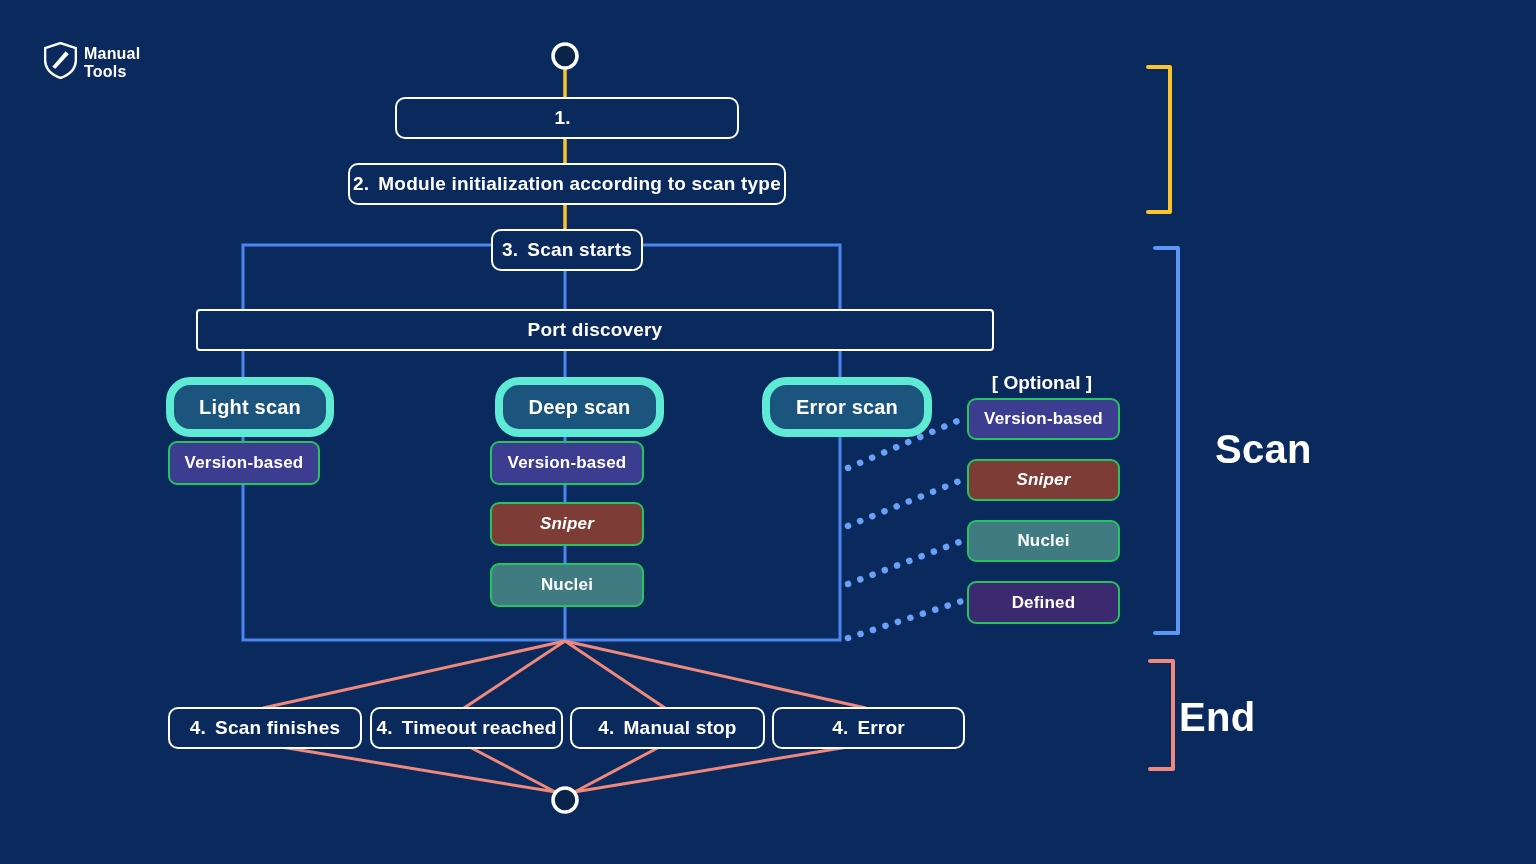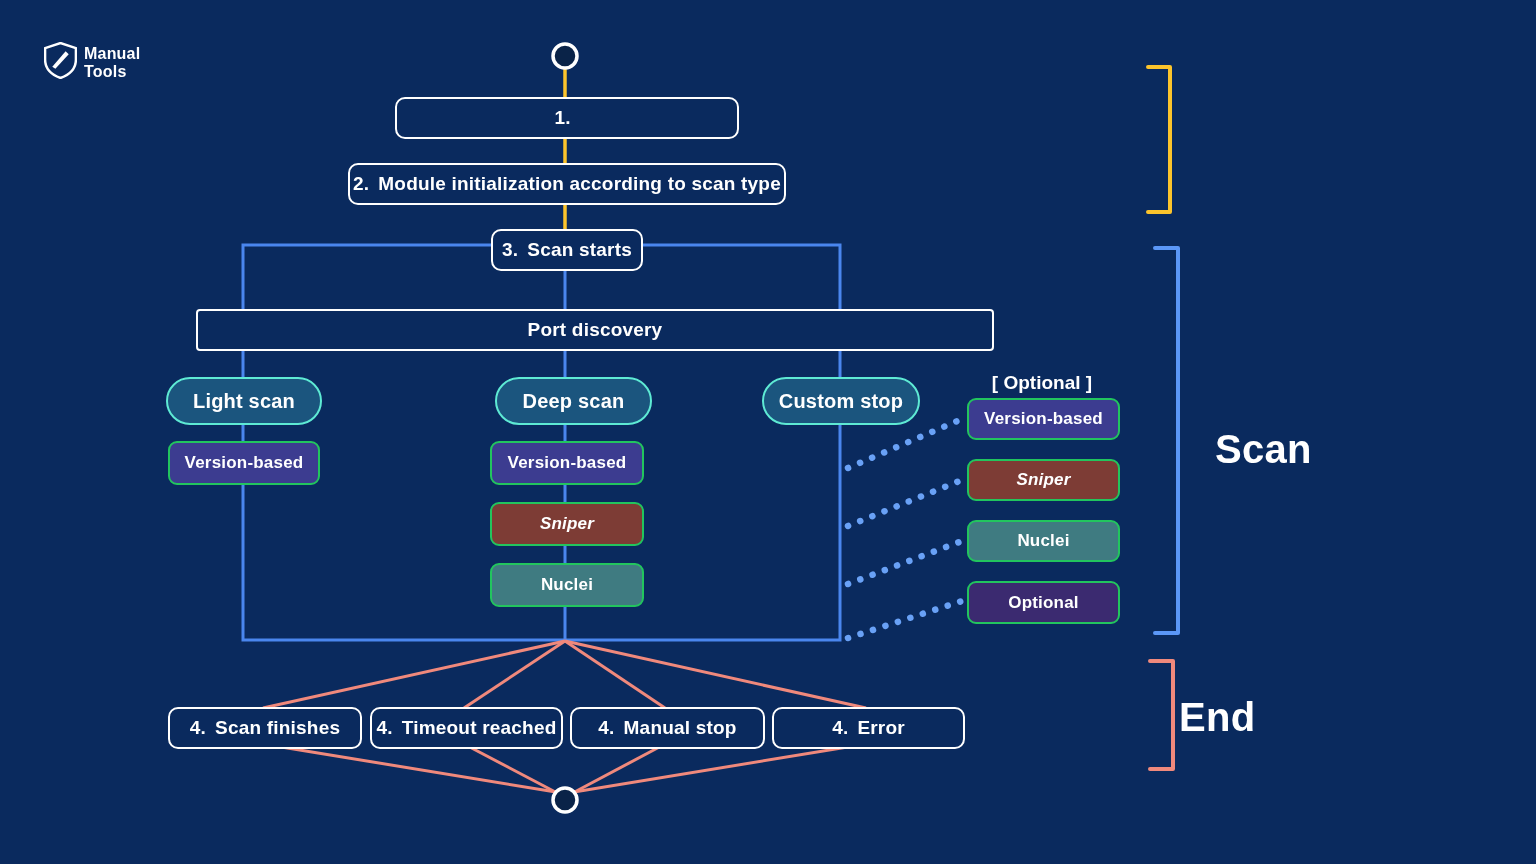--- a/index.html
+++ b/index.html
@@ -11,21 +11,21 @@
   }
   svg.lines{position:absolute;left:0;top:0;z-index:0;}
   .box{
     position:absolute;display:flex;align-items:center;justify-content:center;
     background:#0a2a5e;border:2px solid #ffffff;border-radius:10px;
     font-weight:700;font-size:19px;white-space:nowrap;z-index:2;
     letter-spacing:.2px;
   }
   .box .num{margin-right:9px;}
   .scan-type{
-    border:2px solid #5eead4;border-radius:24px;background:#1b557e;
+    border:8px solid #5eead4;border-radius:24px;background:#1b557e;
     font-size:20px;
   }
   .module{
     border:2px solid #22c55e;border-radius:9px;font-size:17px;
   }
   .mod-version{background:#3c3c90;}
   .mod-sniper{background:#7d3c35;font-style:italic;}
   .mod-nuclei{background:#3f7b81;text-align:right;}
   .mod-openvas{background:#3b2a70;}
   .section-label{
@@ -106,21 +106,21 @@
     <span>Port discovery</span>
   </div>
 
   <div class="box scan-type" style="left:166px;top:377px;width:152px;height:44px;">
     <span>Light scan</span>
   </div>
   <div class="box scan-type" style="left:488px;top:377px;width:153px;height:44px;margin-left:7px;">
     <span>Deep scan</span>
   </div>
   <div class="box scan-type" style="left:762px;top:377px;width:154px;height:44px;">
-    <span>Custom stop</span>
+    <span>Error scan</span>
   </div>
 
   <div class="box module mod-version" style="left:168px;top:441px;width:148px;height:40px;">
     <span>Version-based</span>
   </div>
 
   <div class="box module mod-version" style="left:490px;top:441px;width:150px;height:40px;">
     <span>Version-based</span>
   </div>
   <div class="box module mod-sniper" style="left:490px;top:502px;width:150px;height:40px;">
@@ -134,21 +134,21 @@
   <div class="box module mod-version" style="left:967px;top:398px;width:149px;height:38px;">
     <span>Version-based</span>
   </div>
   <div class="box module mod-sniper" style="left:967px;top:459px;width:149px;height:38px;">
     <span>Sniper</span>
   </div>
   <div class="box module mod-nuclei" style="left:967px;top:520px;width:149px;height:38px;">
     <span>Nuclei</span>
   </div>
   <div class="box module mod-openvas" style="left:967px;top:581px;width:149px;height:39px;">
-    <span>Optional</span>
+    <span>Defined</span>
   </div>
 
   <div class="box" style="left:168px;top:707px;width:190px;height:38px;">
     <span class="num">4.</span>
     <span>Scan finishes</span>
   </div>
   <div class="box" style="left:370px;top:707px;width:189px;height:38px;">
     <span class="num">4.</span>
     <span>Timeout reached</span>
   </div>

